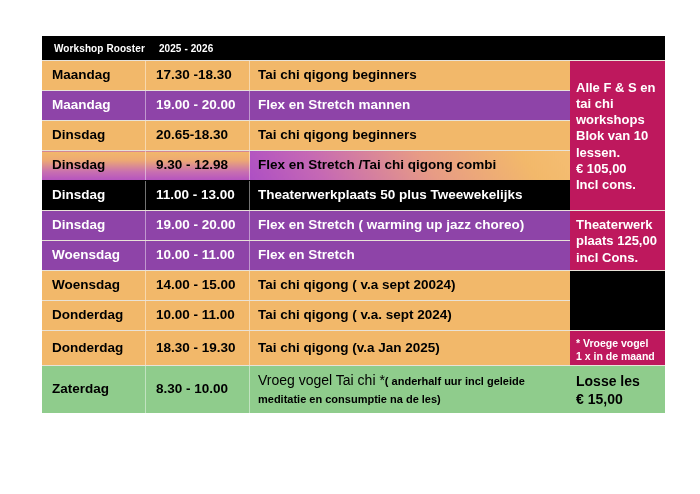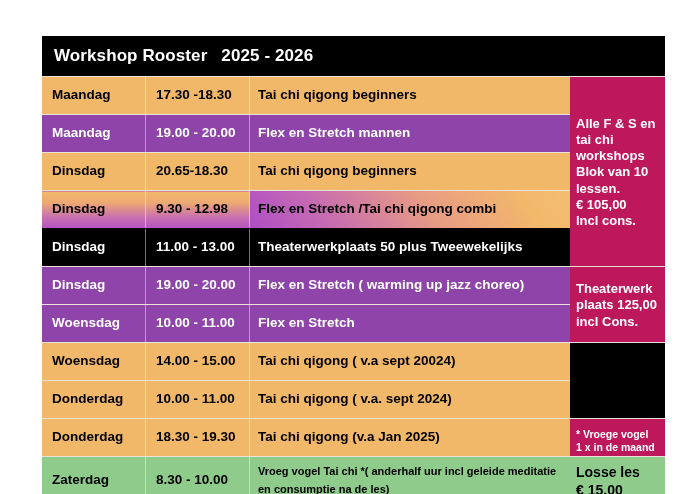--- a/index.html
+++ b/index.html
@@ -41,31 +41,31 @@
   
   col.c-day   { width: 104px; }
   col.c-time  { width: 104px; }
   col.c-desc  { width: 320px; }
   col.c-side  { width: 95px; }
 
   
   .title-cell {
     background: #000000;
     color: #ffffff;
-    height: 40px;
+    height: 24px;
     padding: 0 0 0 12px !important;
-    font-size: 17px;
+    font-size: 10px;
     font-weight: bold;
     letter-spacing: 0.1px;
     white-space: pre;
   }
 
   
   .cell {
-    height: 38px;
+    height: 30px;
     font-size: 13.5px;
     font-weight: bold;
     color: #000000;
     padding: 0 0 0 10px !important;
     line-height: 1.2;
     box-sizing: border-box;
   }
   .cell.desc { padding-left: 8px !important; margin-top: 12px; }
 
   
@@ -110,21 +110,21 @@
   .side.green {
     background: #8fcc8c;
     color: #000000;
     font-size: 14px;
     vertical-align: middle;
     line-height: 1.3;
   }
   .side.blank { background: #000000; }
 
   
-  .desc-main { font-size: 11px; font-weight: bold; }
+  .desc-main { font-size: 14px; font-weight: normal; }
   .desc-small { font-size: 11px; font-weight: bold; }
   .desc-two-line { line-height: 1.35; padding-top: 2px; }
 
   .title-year { padding-left: 14px; }
 </style>
 </head>
 <body>
 
 <div id="page">
 

